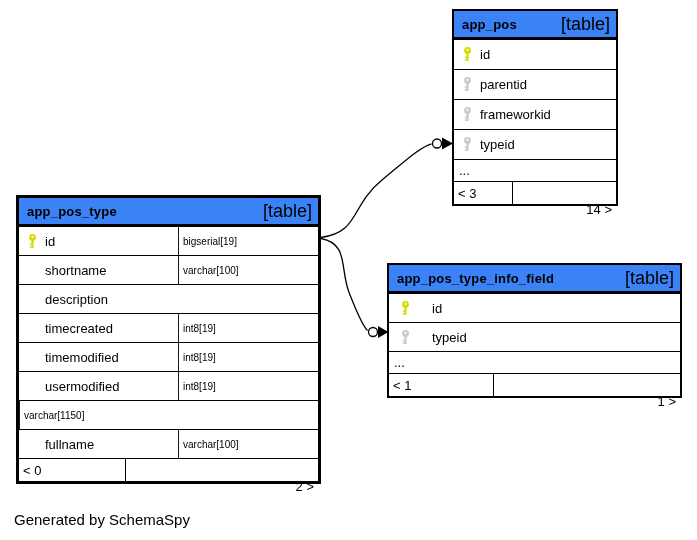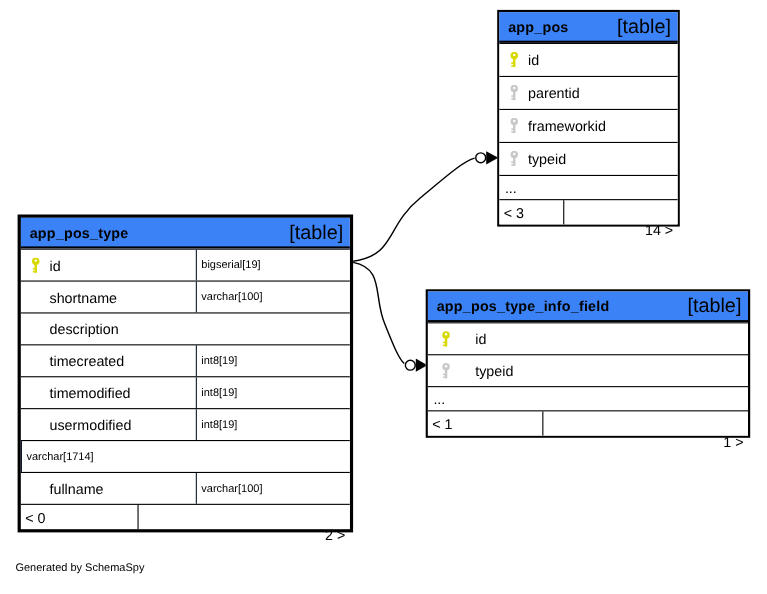--- a/index.html
+++ b/index.html
@@ -56,21 +56,21 @@
   .db-table[data-name="table-app-pos"] .fcell.mid{flex:0 0 39px;}
   .db-table[data-name="table-app-pos-type"] .fcell.left{flex:0 0 106px;}
   .db-table[data-name="table-app-pos-type"] .fcell.mid{flex:0 0 90px;}
   .db-table[data-name="table-app-pos-type-info-field"] .fcell.left{flex:0 0 104px;}
   .db-table[data-name="table-app-pos-type-info-field"] .fcell.mid{flex:0 0 87px;}
   
   .db-table[data-name="table-app-pos"]{left:452px;top:9px;width:166px;}
   .db-table[data-name="table-app-pos-type"]{left:16px;top:195px;width:305px;}
   .db-table[data-name="table-app-pos-type-info-field"]{left:387px;top:263px;width:295px;}
   .caption{
-    position:absolute;left:14px;top:511px;font-size:10px;z-index:2;
+    position:absolute;left:14px;top:511px;font-size:15px;z-index:2;
   }
   .key-pk .head{fill:#d7d900;}
   .key-pk .stem{fill:#d7d900;}
   .key-fk .head{fill:#c9c9c9;}
   .key-fk .stem{fill:#c9c9c9;}
 </style>
 </head>
 <body>
 
 <div class="canvas" data-name="diagram-canvas">
@@ -197,21 +197,21 @@
       <span class="typecell" data-name="column-type">int8[19]</span>
     </div>
     <div class="trow" data-name="column-row-usermodified">
       <span class="namecell">
         <span class="keyslot" data-name="key-icon-empty"></span>
         <span class="colname" data-name="column-name">usermodified</span>
       </span>
       <span class="typecell" data-name="column-type">int8[19]</span>
     </div>
     <div class="trow" data-name="column-row-fullname">
-      <span class="typecell" data-name="column-type">varchar[1714]</span>
+      <span class="typecell" data-name="column-type">varchar[1150]</span>
     </div>
     <div class="trow" data-name="column-row-idnumber">
       <span class="namecell">
         <span class="keyslot" data-name="key-icon-empty"></span>
         <span class="colname" data-name="column-name">fullname</span>
       </span>
       <span class="typecell" data-name="column-type">varchar[100]</span>
     </div>
     <div class="tfoot" data-name="table-footer">
       <span class="fcell left" data-name="parents-count">&lt; 0</span>

